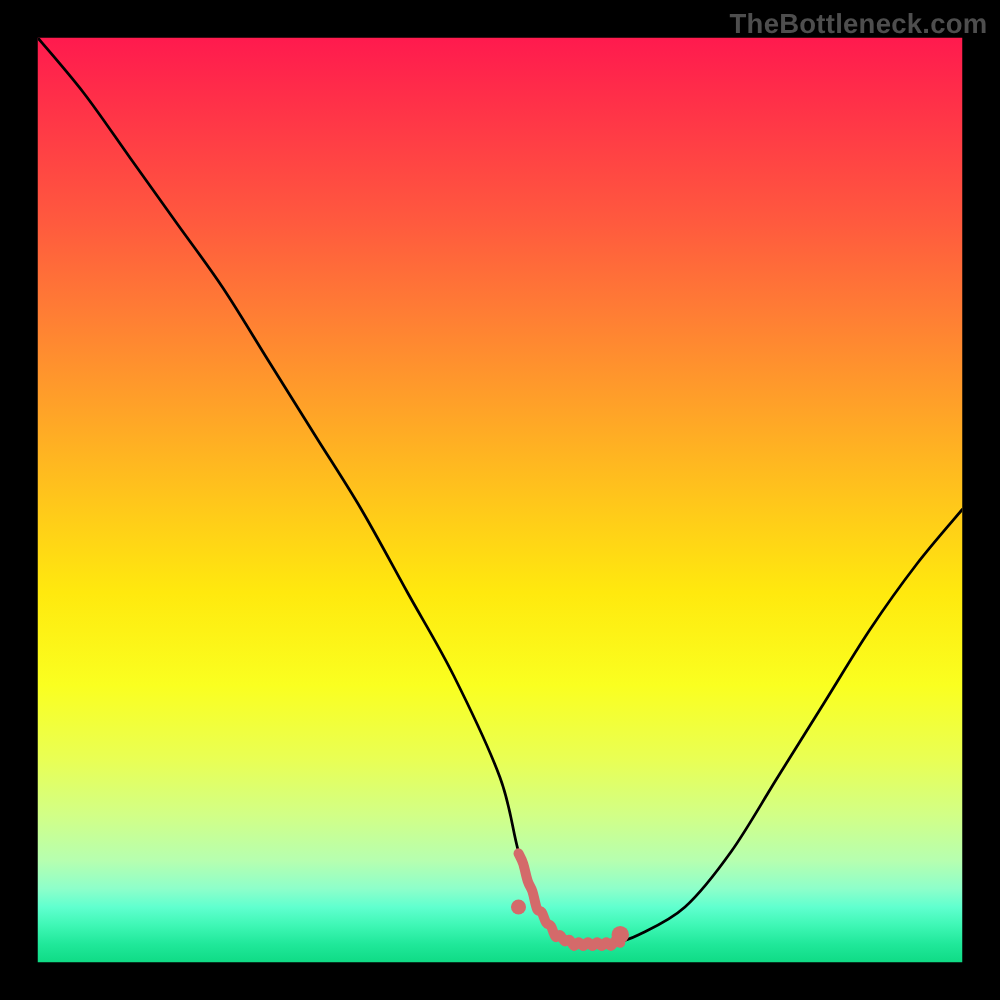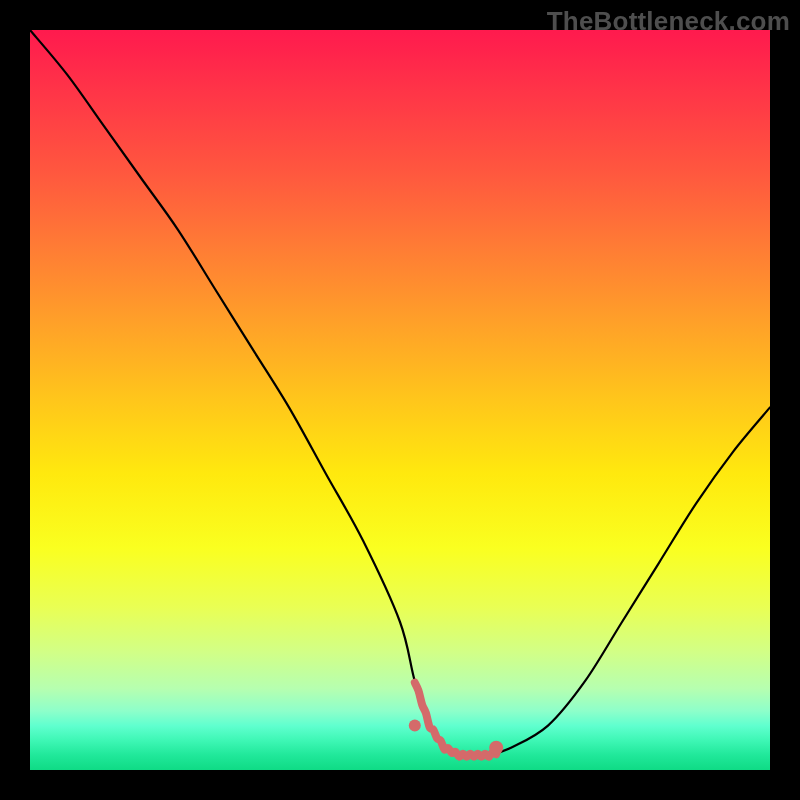--- a/index.html
+++ b/index.html
@@ -8,21 +8,21 @@
     position: relative;
     width: 800px;
     height: 800px;
     background: #000;
   }
   .watermark {
     position: absolute;
     top: 6px;
     right: 10px;
     font-family: Arial, Helvetica, sans-serif;
-    font-size: 26px;
+    font-size: 22px;
     font-weight: 600;
     color: #4e4e4e;
     letter-spacing: 0.2px;
     z-index: 10;
   }
   .plot {
     position: absolute;
     left: 30px;
     top: 30px;
     width: 740px;

